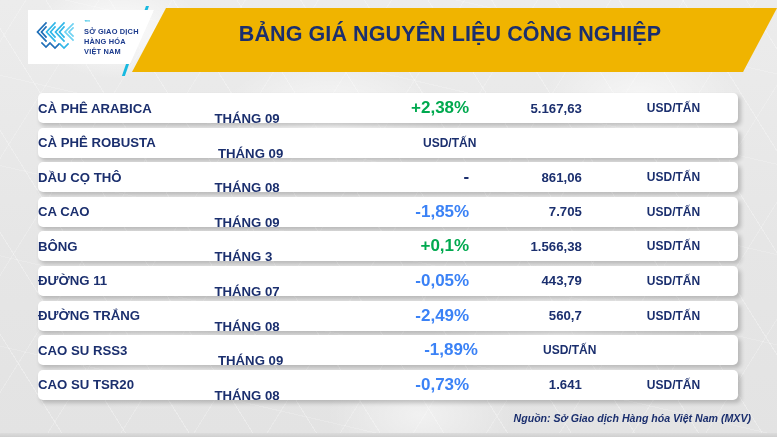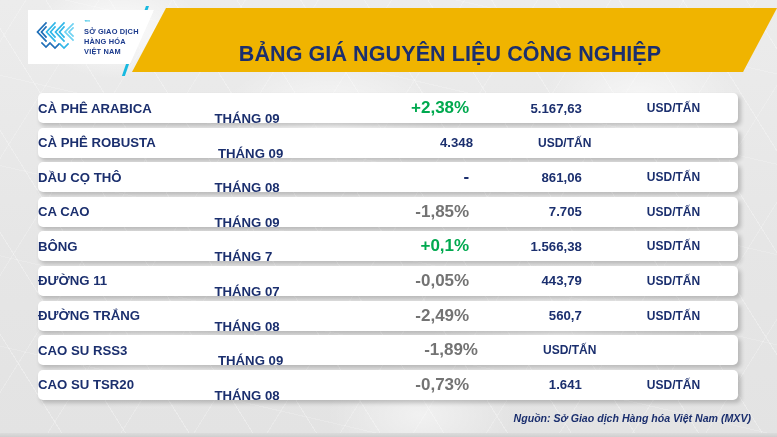--- a/index.html
+++ b/index.html
@@ -78,21 +78,21 @@
     color:#1b3a8c;
     font-size:7.4px;
     font-weight:bold;
     line-height:1.34;
     letter-spacing:.2px;
     white-space:nowrap;
   }
   .logo-text .tm{ color:#18b9e0; font-size:6px; }
 
   .title-wrap{
-    position:absolute; left:150px; top:24px; width:600px; height:60px;
+    position:absolute; left:150px; top:4px; width:600px; height:60px;
     display:flex; flex-direction:column; align-items:center; justify-content:center;
     z-index:6;
   }
   .title-line1{
     color:#1b2f6e; font-weight:bold; font-size:21.5px;
     line-height:1.14; letter-spacing:.1px; white-space:nowrap;
   }
   .title-line2{
     color:#1b2f6e; font-weight:bold; font-size:21.5px;
     line-height:1.14; letter-spacing:.1px; white-space:nowrap;
@@ -122,21 +122,21 @@
     color:#1b2f6e; font-weight:bold; font-size:13.2px;
     white-space:nowrap;
     margin-top:21px;
   }
   .c-change{
     width:120px; text-align:right;
     font-weight:bold; font-size:17px;
     white-space:nowrap;
   }
   .c-change.up{ color:#00a94f; }
-  .c-change.down{ color:#737373; }
+  .c-change.down{ color:#3b82f6; }
   .c-change.flat{ color:#1b2f6e; }
   .c-price{
     width:115px; text-align:right;
     color:#1b2f6e; font-weight:bold; font-size:13.2px;
     white-space:nowrap;
   }
   .c-unit{
     width:110px; padding-left:17px;
     color:#1b2f6e; font-weight:bold; font-size:12px;
     white-space:nowrap;
@@ -210,40 +210,39 @@
     <div class="row">
       <div class="c-name">CÀ PHÊ ARABICA</div>
       <div class="c-month">THÁNG 09</div>
       <div class="c-change up">+2,38%</div>
       <div class="c-price">5.167,63</div>
       <div class="c-unit">USD/TẤN</div>
     </div>
     <div class="row">
       <div class="c-name">CÀ PHÊ ROBUSTA</div>
       <div class="c-month">THÁNG 09</div>
-      <div class="c-price">4.348</div>
       <div class="c-unit">USD/TẤN</div>
     </div>
     <div class="row">
       <div class="c-name">DẦU CỌ THÔ</div>
       <div class="c-month">THÁNG 08</div>
       <div class="c-change flat">-</div>
       <div class="c-price">861,06</div>
       <div class="c-unit">USD/TẤN</div>
     </div>
     <div class="row">
       <div class="c-name">CA CAO</div>
       <div class="c-month">THÁNG 09</div>
       <div class="c-change down">-1,85%</div>
       <div class="c-price">7.705</div>
       <div class="c-unit">USD/TẤN</div>
     </div>
     <div class="row">
       <div class="c-name">BÔNG</div>
-      <div class="c-month">THÁNG 7</div>
+      <div class="c-month">THÁNG 3</div>
       <div class="c-change up">+0,1%</div>
       <div class="c-price">1.566,38</div>
       <div class="c-unit">USD/TẤN</div>
     </div>
     <div class="row">
       <div class="c-name">ĐƯỜNG 11</div>
       <div class="c-month">THÁNG 07</div>
       <div class="c-change down">-0,05%</div>
       <div class="c-price">443,79</div>
       <div class="c-unit">USD/TẤN</div>

